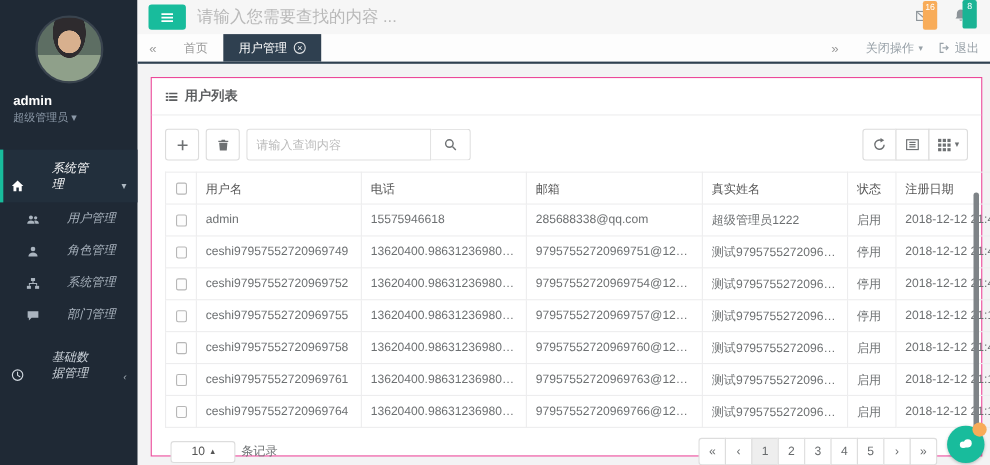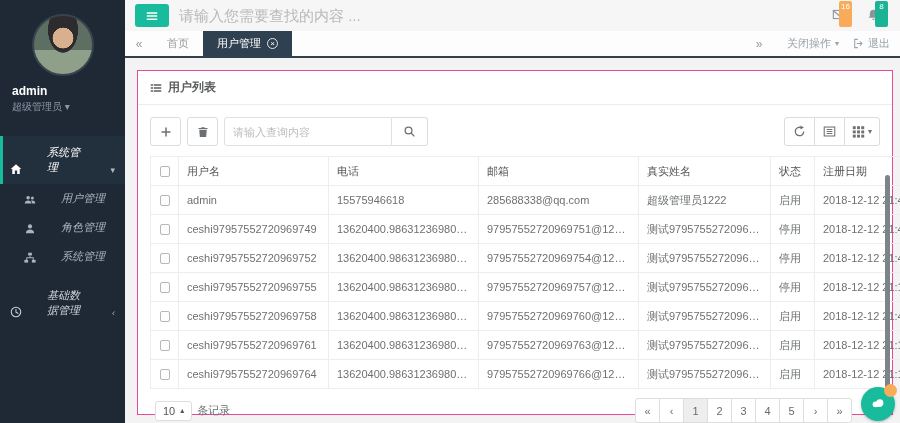--- a/index.html
+++ b/index.html
@@ -85,21 +85,21 @@
   thead th { color:#555; }
   th:first-child, td:first-child { text-align:center; }
   col.c-cb{width:28px;} col.c-user{width:150px;} col.c-phone{width:150px;} col.c-mail{width:160px;}
   col.c-name{width:132px;} col.c-status{width:44px;} col.c-date{width:120px;} col.c-ops{width:auto;}
   th:last-child, td.actions { text-align:center; }
   .cb { display:inline-block; width:10px; height:11px; border:1px solid #b7b7b7; border-radius:2px;
     background:#fdfdfd; vertical-align:middle; cursor:pointer; }
 
   .pager { display:flex; align-items:center; padding:9px 0 0; color:#6d7072; }
   .psize { display:inline-flex; align-items:center; gap:5px; border:1px solid #ddd; border-radius:3px;
-    padding:3px 7px; margin:0 5px; cursor:pointer; background:#fff; color:#555; }
+    padding:3px 18px; margin:0 5px; cursor:pointer; background:#fff; color:#555; }
   .psize .up { font-size:8px; }
   .page-btns { margin-left:auto; display:flex; margin-right:28px; }
   .pg { min-width:25px; height:25px; border:1px solid #ddd; background:#fff; color:#676a6c;
     display:inline-flex; align-items:center; justify-content:center; margin-left:-1px; cursor:pointer;
     font-size:11px; padding:0 6px; }
   .pg.active { background:#eee; }
   .pg:first-child { border-radius:3px 0 0 3px; margin-left:0; }
   .pg:last-child { border-radius:0 3px 3px 0; }
 
   .vscroll { position:absolute; right:2px; top:104px; width:5px; height:218px; background:#7e8387;
@@ -155,20 +155,28 @@
         <div class="menu-item">
           <span class="ico">
               <svg viewBox="0 0 16 16" width="12" height="12" fill="currentColor">
                 <rect x="5.5" y="1" width="5" height="3.6"></rect>
                 <rect x="0.5" y="10.5" width="5" height="3.6"></rect>
                 <rect x="10.5" y="10.5" width="5" height="3.6"></rect>
                 <path d="M7.4 4.6h1.2V7h4.4v3.5h-1.2V8.2H4.2v2.3H3V7h4.4z"></path>
               </svg>
             </span>
           <span>系统管理</span>
+        </div>
+        <div class="menu-item">
+          <span class="ico">
+              <svg viewBox="0 0 16 16" width="12" height="12" fill="currentColor">
+                <path d="M1.5 2.5h13v8h-8.2L3 13.8v-3.3H1.5z"></path>
+              </svg>
+            </span>
+          <span>部门管理</span>
         </div>
       </div>
       <div class="menu-gap"></div>
       <div class="menu-item">
         <span class="ico">
             <svg viewBox="0 0 16 16" width="12" height="12" fill="currentColor">
               <path d="M8 1a7 7 0 1 0 0 14A7 7 0 0 0 8 1zm0 12.6A5.6 5.6 0 1 1 8 2.4a5.6 5.6 0 0 1 0 11.2zM8.6 4H7.3v4.6l3.6 2.2.7-1.1-3-1.9z"></path>
             </svg>
           </span>
         <span>基础数据管理</span>

